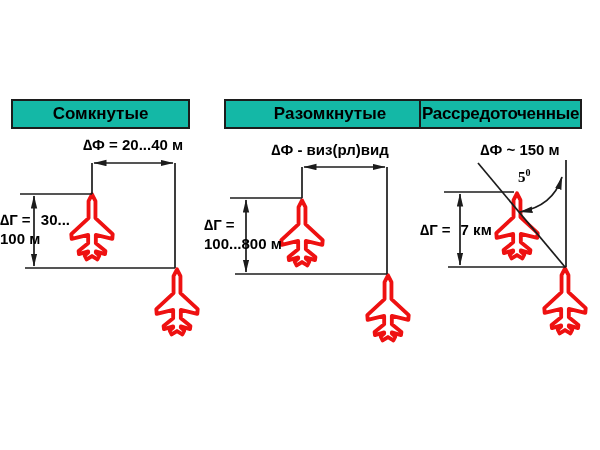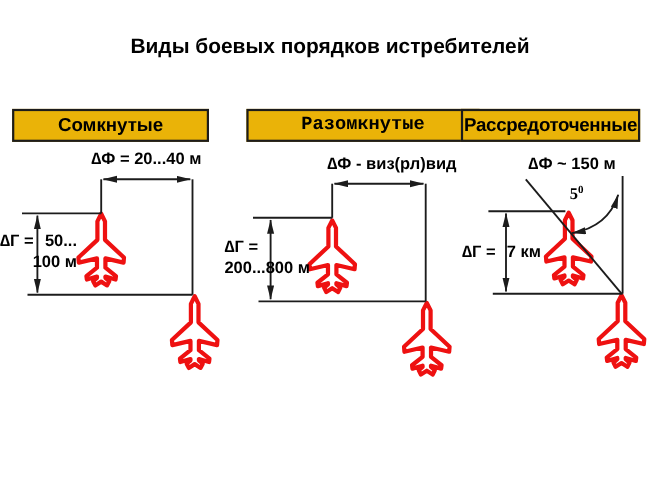--- a/index.html
+++ b/index.html
@@ -6,51 +6,50 @@
   body { width:600px; height:450px; font-family:"Liberation Sans", sans-serif; }
   .canvas { position:relative; width:600px; height:450px; background:var(--background,#fff); overflow:hidden; }
 
   .title {
     position:absolute; top:32px; left:0; width:100%;
     text-align:center; font-size:19px; font-weight:bold; color:var(--text,#000);
   }
 
   .hbox {
     position:absolute; top:99px; height:30px; box-sizing:border-box;
-    border:2.5px solid var(--line,#1c1c1c); background:#eab308;
+    border:2.5px solid var(--line,#1c1c1c); background:#14b8a6;
     font-size:17px; font-weight:bold; color:var(--text,#000);
     text-align:center; line-height:25px;
   }
   #box1 { left:11px;  width:179px; }
-  #box2 { left:224px; width:212px;font-family:Liberation Mono, monospace; }
+  #box2 { left:224px; width:212px; }
   #box3 { left:419px; width:163px; letter-spacing:-0.3px; }
 
   svg.diagram { position:absolute; left:0; top:0; }
   .dline { stroke:var(--line,#1c1c1c); stroke-width:1.7; fill:none; }
   .plane { fill:var(--plane_fill,#fff); stroke:var(--plane,#ee1111); stroke-width:5; stroke-linejoin:round; }
 
   .lbl { position:absolute; font-size:15px; font-weight:bold; color:var(--text,#000); white-space:nowrap; line-height:19px; }
   .phi1 { left:48px;  top:135px; width:170px; text-align:center; }
-  .phi2 { left:245px; top:140px; width:170px; text-align:right; }
+  .phi2 { left:245px; top:140px; width:170px; text-align:center; }
   .phi3 { left:435px; top:140px; width:170px; text-align:center; }
   .angle3 { left:518px; top:163px;font-family:Liberation Serif, serif; }
   .angle3 sup { font-size:10px; }
 
   .g1 { left:0px;   top:210px; width:70px; }
   .g1 .row { display:flex; justify-content:space-between; }
-  .g1 .c   { text-align:right; }
+  .g1 .c   { text-align:left; }
   .g2 { left:204px; top:215px; width:90px; }
   .g3 { left:420px; top:220px; display:flex; gap:10px; }
 </style>
 </head>
 <body>
 
 <div class="canvas">
 
-  <div class="title">Виды боевых порядков истребителей</div>
 
   <div class="hbox" id="box1">Сомкнутые</div>
   <div class="hbox" id="box2">Разомкнутые</div>
   <div class="hbox" id="box3">Рассредоточенные</div>
 
   <svg class="diagram" width="600" height="450" viewBox="0 0 600 450">
     <defs>
       <marker id="ah" markerUnits="userSpaceOnUse" markerWidth="14" markerHeight="8" refX="12.5" refY="3.2" orient="auto">
         <path d="M0,0 L13,3.2 L0,6.4 Z" style="fill:var(--line,#1c1c1c)"></path>
       </marker>
@@ -104,28 +103,28 @@
 
   <div class="lbl phi1">∆Ф = 20...40 м</div>
   <div class="lbl phi2">∆Ф - виз(рл)вид</div>
   <div class="lbl phi3">∆Ф ~ 150 м</div>
 
   <div class="lbl angle3"><span>5</span><sup>0</sup></div>
 
   <div class="lbl g1">
     <div class="row">
       <span>∆Г =</span>
-      <span>50...</span>
+      <span>30...</span>
     </div>
     <div class="c">100 м</div>
   </div>
 
   <div class="lbl g2">
     <div>∆Г =</div>
-    <div>200...800 м</div>
+    <div>100...800 м</div>
   </div>
 
   <div class="lbl g3">
     <span>∆Г =</span>
     <span>7 км</span>
   </div>
 
 </div>
 
 </body></html>

